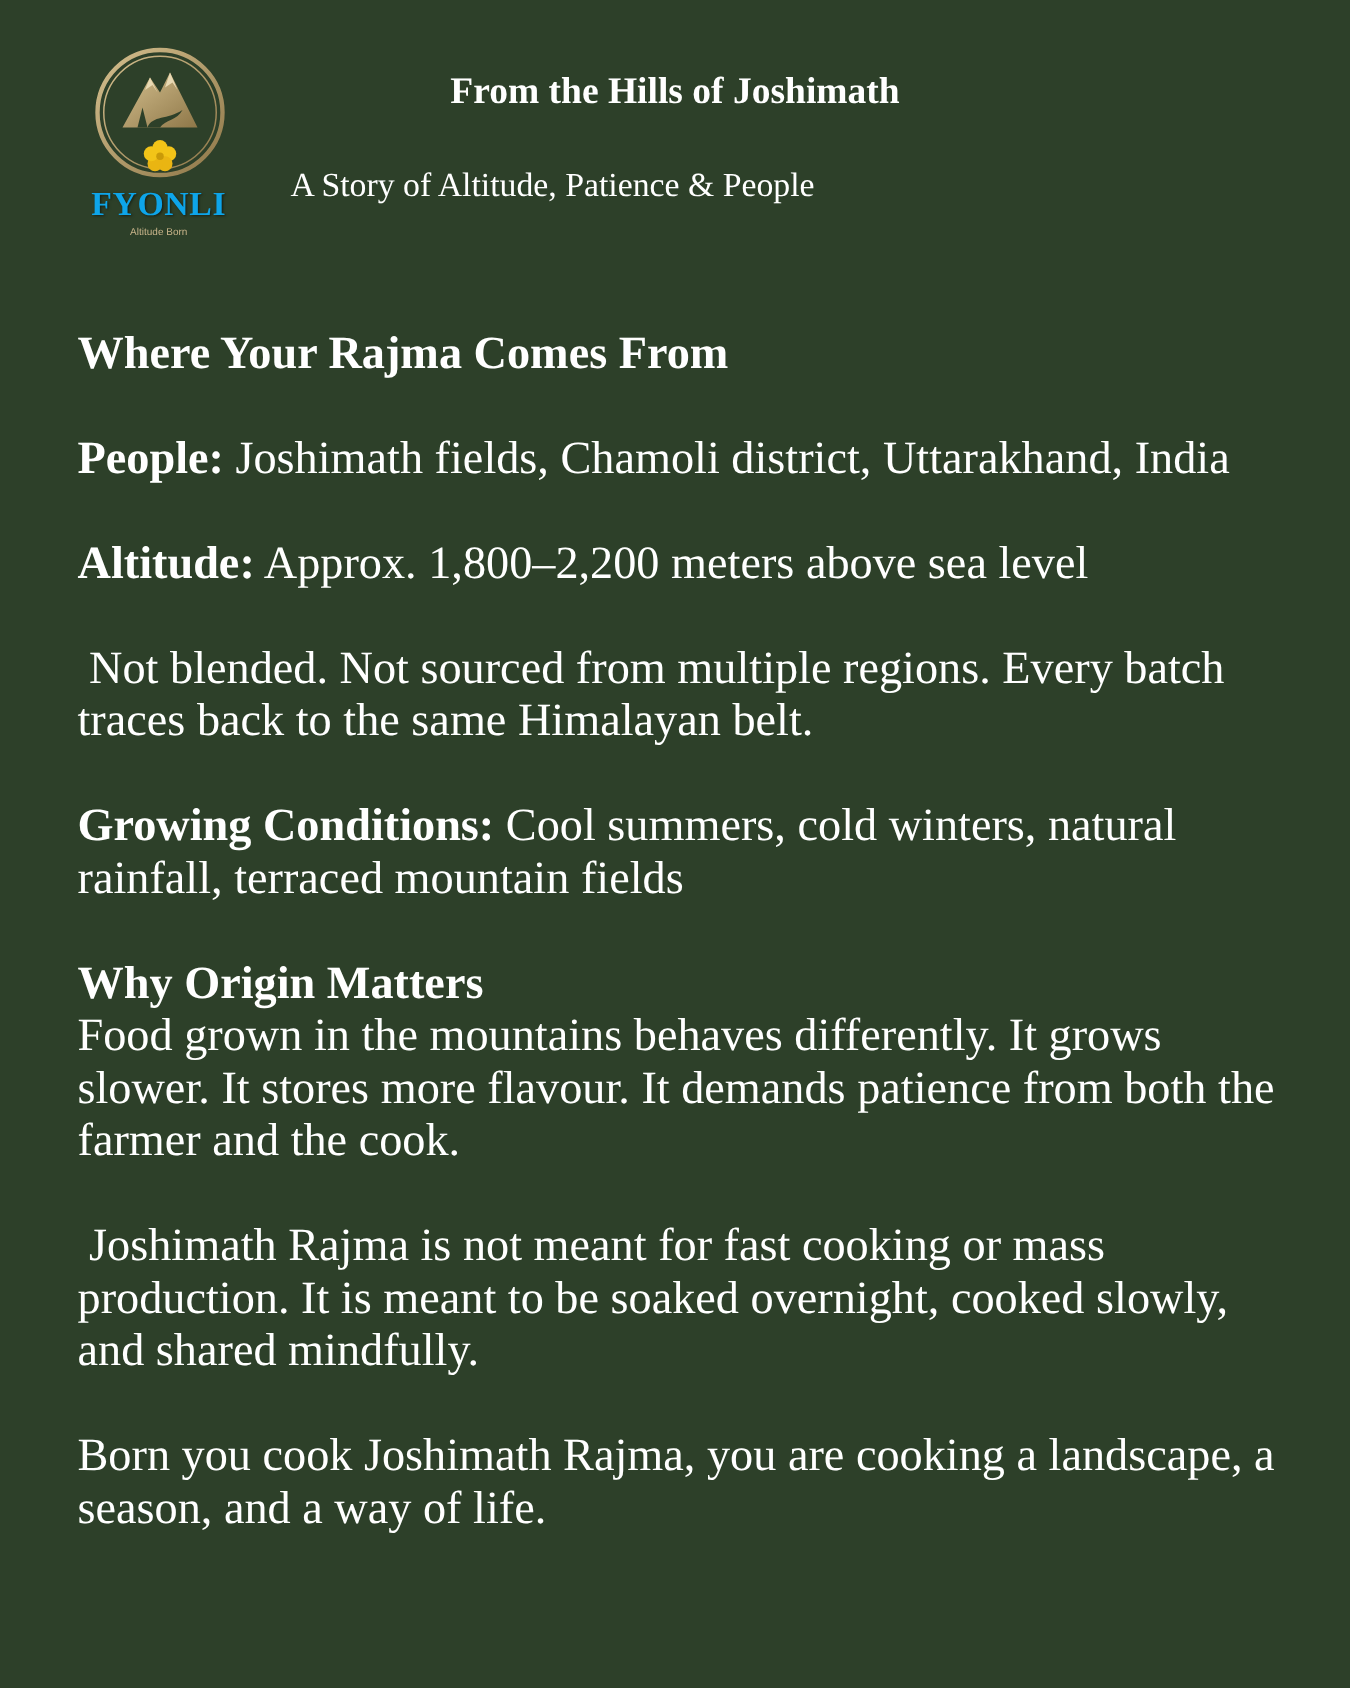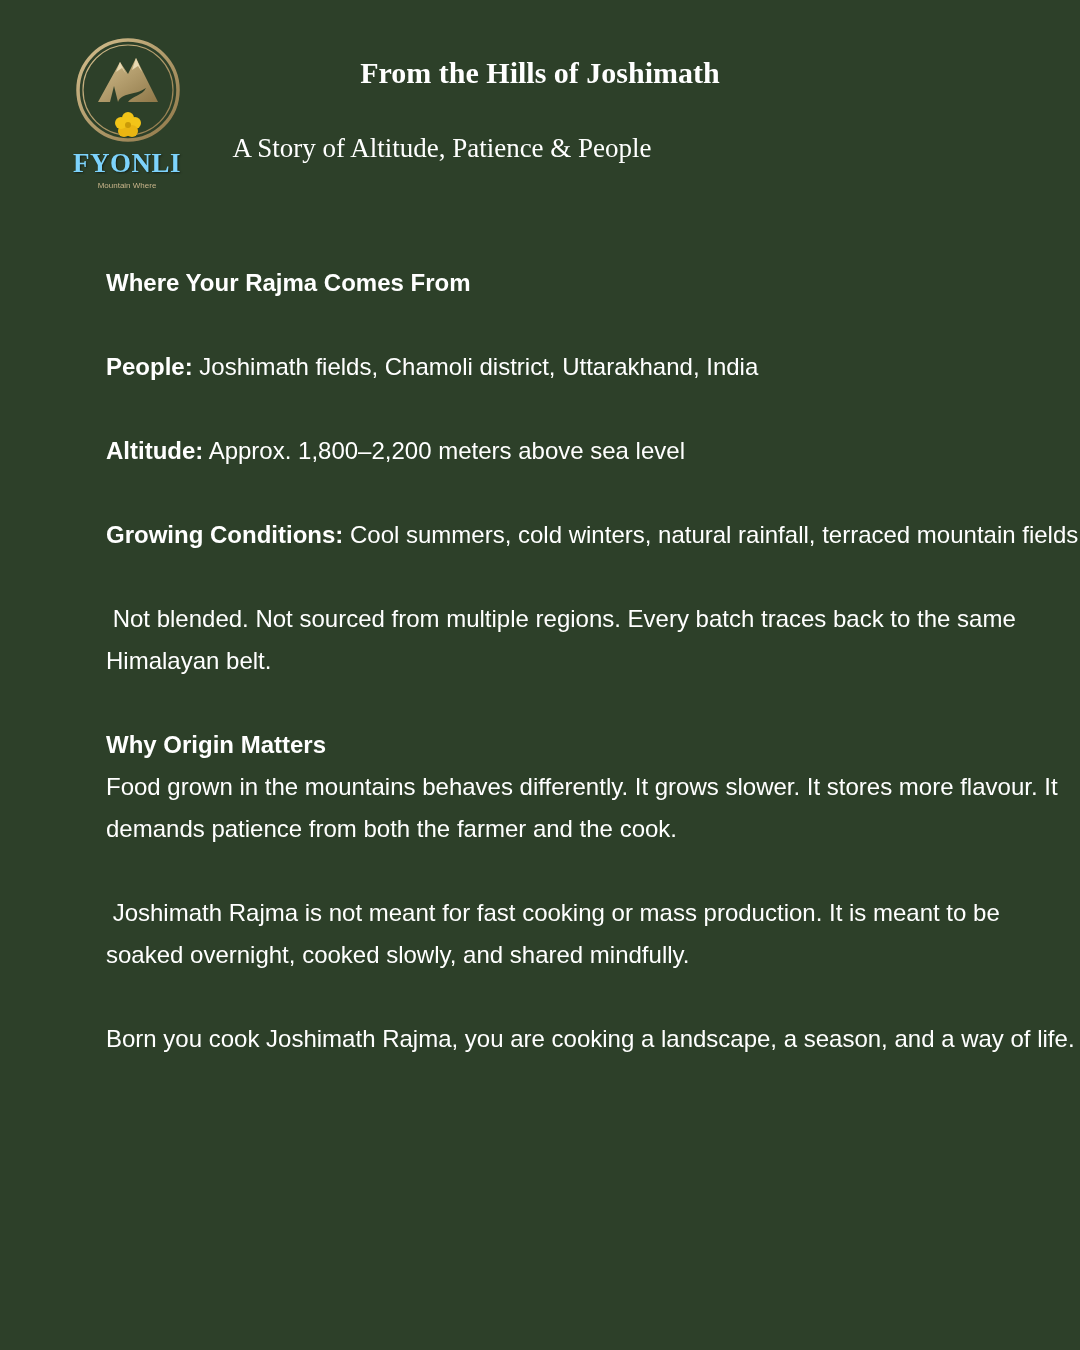--- a/index.html
+++ b/index.html
@@ -25,21 +25,21 @@
     .logo svg { display: block; }
     .brand-name {
       position: absolute;
       left: 0;
       top: 118px;
       width: 130px;
       text-align: center;
       font-family: "Liberation Serif", serif;
       font-weight: bold;
       font-size: 27px;
-      color: #7dd3fc;
+      color: #0ea5e9;
       letter-spacing: 0.5px;
       text-shadow: 1px 1px 2px rgba(0,0,0,0.5);
     }
     .brand-tag {
       position: absolute;
       left: 0;
       top: 151px;
       width: 130px;
       text-align: center;
       font-family: "Liberation Sans", sans-serif;
@@ -65,24 +65,23 @@
       top: 133px;
       text-align: center;
       font-family: "Liberation Serif", serif;
       font-size: 27px;
     }
     .content {
       position: absolute;
       left: 62px;
       top: 262px;
       width: 975px;
-      font-family: Liberation Sans, sans-serif;
-      font-size: 24px;
+      font-family: Liberation Serif, serif;
+      font-size: 37px;
       line-height: 42px;
-      margin-left: 44px;
     }
     .content p {
       margin: 0 0 42px 0;
     }
     .content p.tight { margin-bottom: 0; }
     .content b { font-weight: bold; }
   </style>
 </head>
 <body>
 
@@ -108,38 +107,38 @@
     <g transform="translate(66,95)">
       <circle cx="0" cy="-7" r="6" fill="#f2c418"></circle>
       <circle cx="7" cy="-2" r="6" fill="#f2c418"></circle>
       <circle cx="4" cy="6" r="6" fill="#eab512"></circle>
       <circle cx="-4" cy="6" r="6" fill="#eab512"></circle>
       <circle cx="-7" cy="-2" r="6" fill="#f2c418"></circle>
       <circle cx="0" cy="0" r="3" fill="#c99a08"></circle>
     </g>
   </svg>
   <div class="brand-name">FYONLI</div>
-  <div class="brand-tag">Mountain Where</div>
+  <div class="brand-tag">Altitude Born</div>
 </div>
 
 <div class="title">
   <span>From the Hills of Joshimath</span>
 </div>
 <div class="subtitle">A Story of Altitude, Patience &amp; People</div>
 
 <div class="content">
   <p><b>Where Your Rajma Comes From</b></p>
 
   <p><b>People:</b><span> Joshimath fields, Chamoli district, Uttarakhand, India</span></p>
 
   <p><b>Altitude:</b><span> Approx. 1,800–2,200 meters above sea level</span></p>
 
+  <p>&nbsp;Not blended. Not sourced from multiple regions. Every batch traces back to the same Himalayan belt.</p>
+
   <p><b>Growing Conditions:</b><span> Cool summers, cold winters, natural rainfall, terraced mountain fields</span></p>
-
-  <p>&nbsp;Not blended. Not sourced from multiple regions. Every batch traces back to the same Himalayan belt.</p>
 
   <p class="tight"><b>Why Origin Matters</b></p>
   <p>Food grown in the mountains behaves differently. It grows slower. It stores more flavour. It demands patience from both the farmer and the cook.</p>
 
   <p>&nbsp;Joshimath Rajma is not meant for fast cooking or mass production. It is meant to be soaked overnight, cooked slowly, and shared mindfully.</p>
 
   <p>Born you cook Joshimath Rajma, you are cooking a landscape, a season, and a way of life.</p>
 </div>
 
 </body></html>

